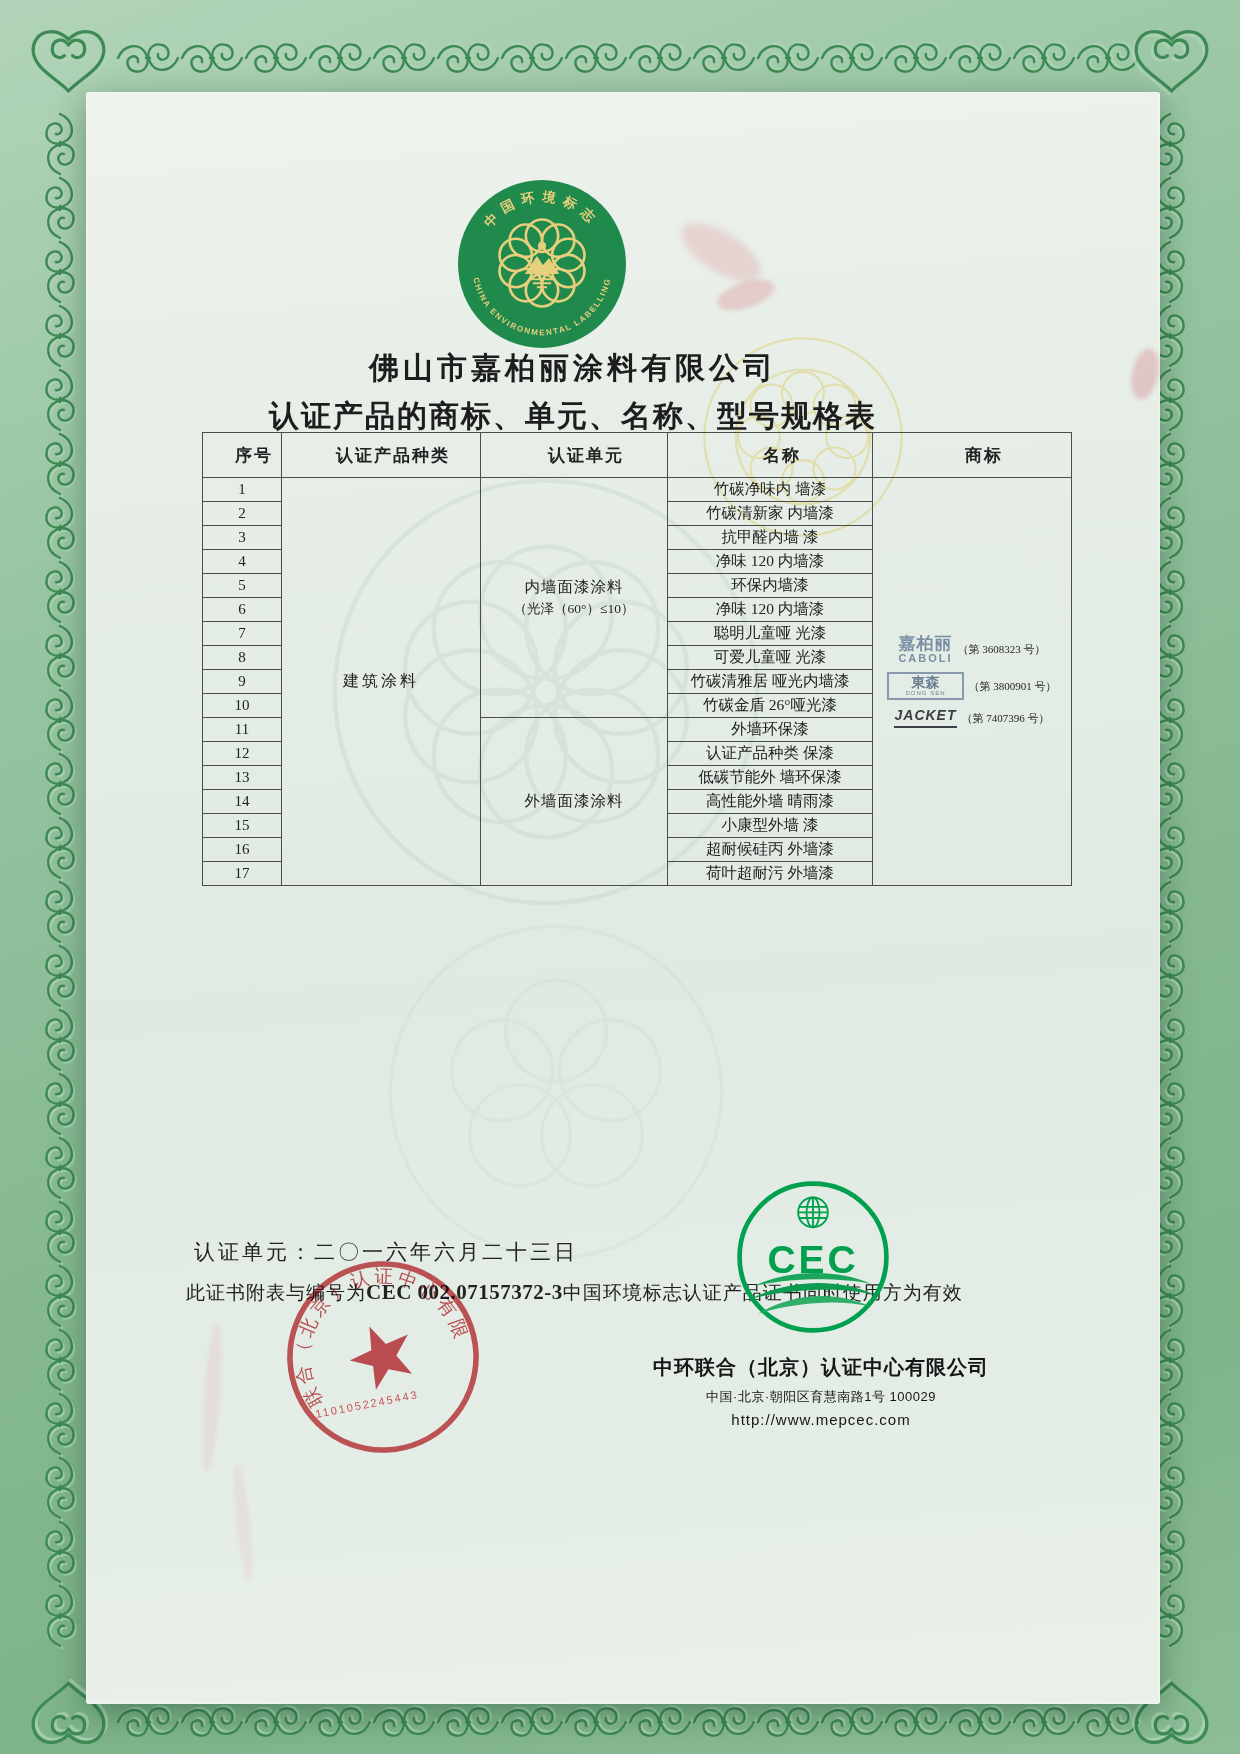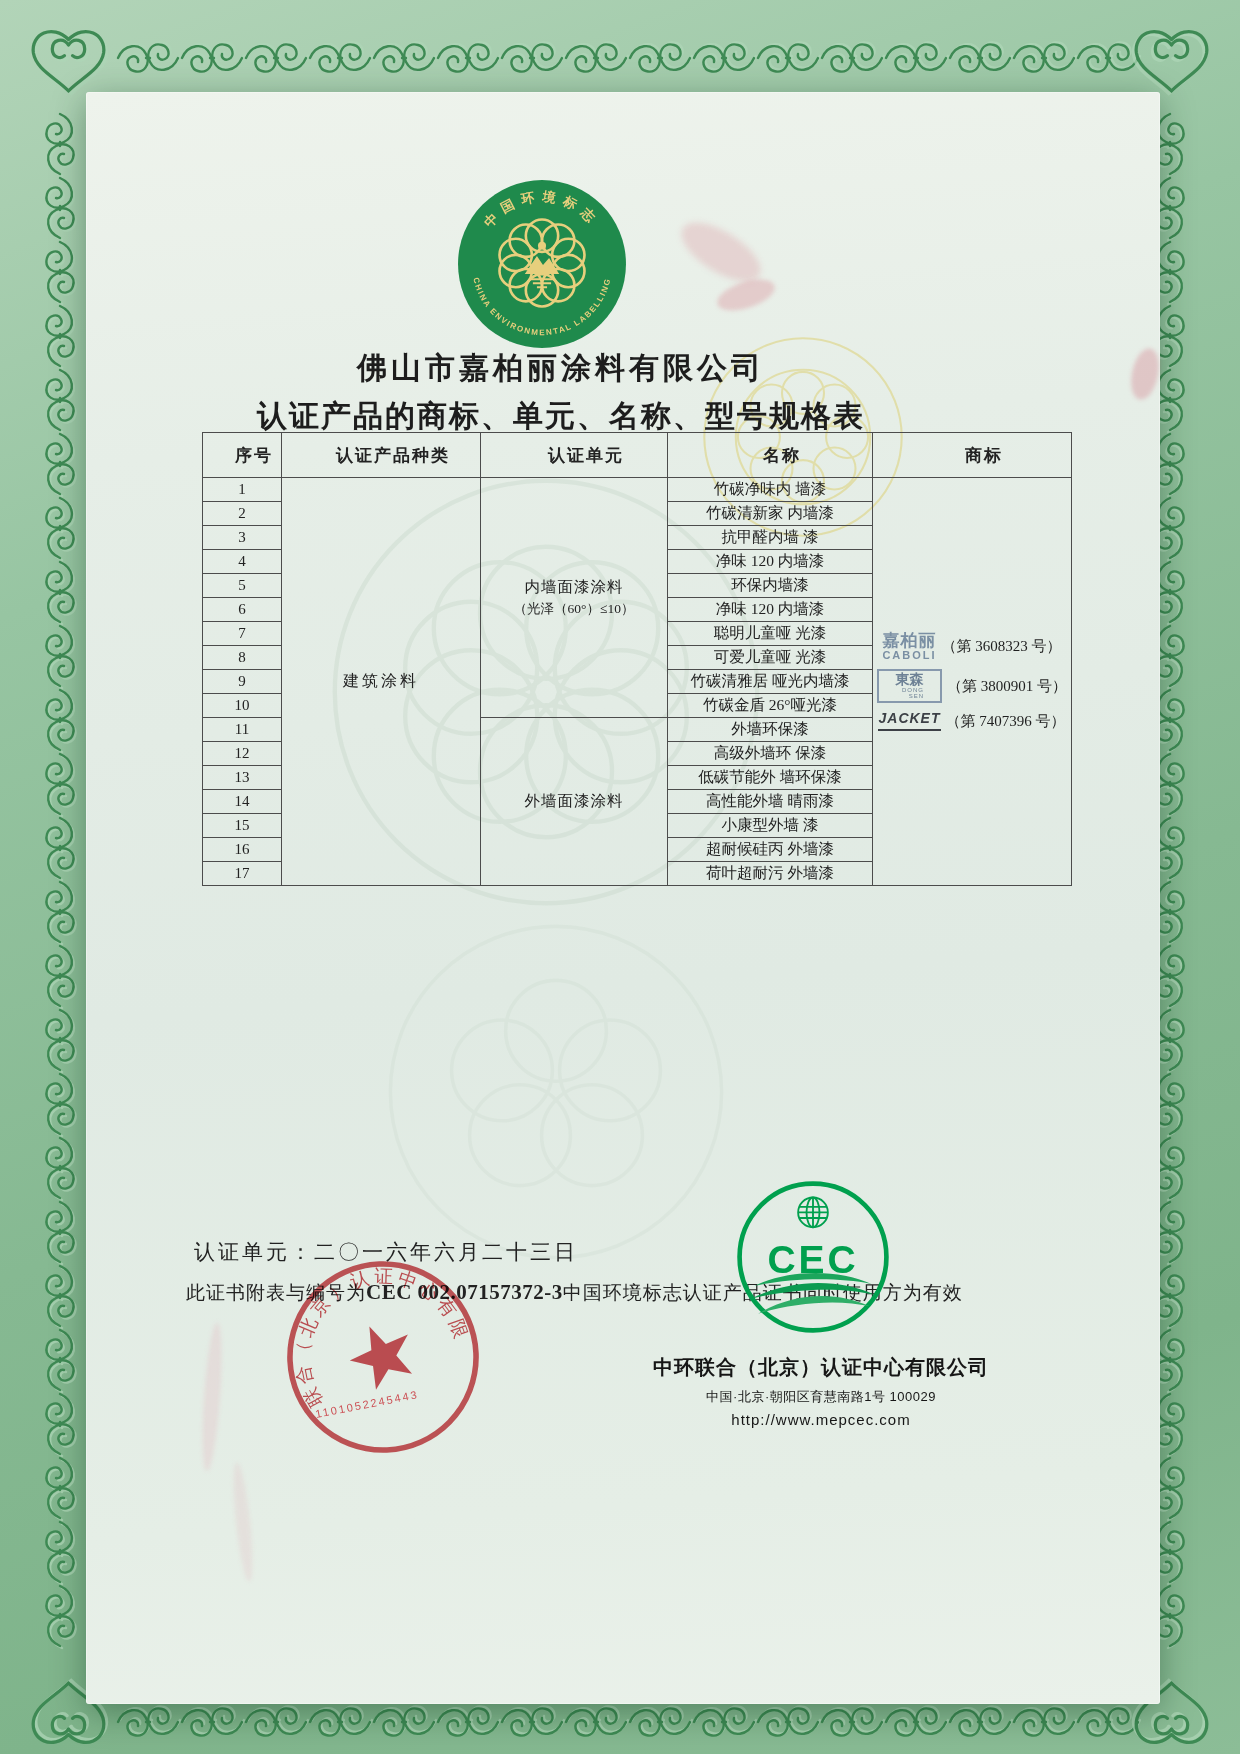--- a/index.html
+++ b/index.html
@@ -11,21 +11,21 @@
   .border-frame use.echo{stroke:#aed6b7;fill:none;stroke-width:2.4;stroke-linecap:round;opacity:.75;}
 
   .paper{position:absolute;left:86px;top:92px;width:1074px;height:1612px;border-radius:3px;
          background:linear-gradient(176deg,#eef3ec 0%,#e6eee7 22%,#e0eae3 55%,#e5eee6 86%,#eaf1ea 100%);
          box-shadow:0 8px 34px rgba(0,45,18,.38), 0 0 0 1px rgba(255,255,255,.35) inset;}
 
   
   .eco-logo{position:absolute;left:370px;top:86px;width:172px;height:172px;}
 
   
-  .titles{position:absolute;left:0;top:256px;width:950px;text-align:center;color:#1d1d1d;}
+  .titles{position:absolute;left:0;top:256px;width:950px;text-align:center;color:#1d1d1d;padding-left:12px;}
   .title-company{font-size:30px;letter-spacing:4px;font-weight:600;}
   .title-subtitle{font-size:30px;letter-spacing:2px;font-weight:600;margin-top:7px;}
 
   
   .wm{position:absolute;pointer-events:none;}
   .smudge{position:absolute;border-radius:50%;pointer-events:none;}
 
   
   table.spec{position:absolute;left:116px;top:340px;border-collapse:collapse;table-layout:fixed;
              width:722px;color:#222;}
@@ -41,21 +41,21 @@
   .tm-block{display:flex;align-items:center;justify-content:center;gap:5px;margin:8px 0;}
   .tm-logo{display:flex;flex-direction:column;align-items:center;line-height:1.05;
            font-family:Liberation Sans, sans-serif;text-align:right;}
   .tm-caboli .tm-main{font-size:17px;font-weight:bold;color:#7a8fa3;letter-spacing:1px;}
   .tm-caboli .tm-sub{font-size:11px;font-weight:bold;color:#7a8fa3;letter-spacing:2px;}
   .tm-dongsen{border:2px solid #8799ad;padding:1px 16px 2px;}
   .tm-dongsen .tm-main{font-size:14px;font-weight:bold;color:#6d8195;}
   .tm-dongsen .tm-sub{font-size:6px;color:#6d8195;letter-spacing:1px;}
   .tm-jacket .tm-main{font-size:14px;font-weight:bold;font-style:italic;color:#3c4046;
                       letter-spacing:1px;border-bottom:2px solid #3c4046;padding-bottom:3px;}
-  .tm-reg{font-size:15px;white-space:nowrap;color:#1f1f1f;}
+  .tm-reg{font-size:11px;white-space:nowrap;color:#1f1f1f;}
 
   
   .renewal-line{position:absolute;left:108px;top:1146px;font-size:21px;letter-spacing:3px;color:#222;}
   .validity-line{position:absolute;left:100px;top:1188px;font-size:19px;letter-spacing:1px;
                  color:#222;white-space:nowrap;}
   .validity-line .cert-no{font-weight:bold;font-size:21px;letter-spacing:.5px;}
 
   
   .stamp{position:absolute;left:190px;top:1158px;width:214px;height:214px;
          transform:rotate(-24deg);mix-blend-mode:multiply;opacity:.9;}
@@ -425,21 +425,21 @@
           </tr>
           <tr>
             <td class="cell-no">11</td>
             <td class="cell-unit" rowspan="7">
               <div class="unit-l1">外墙面漆涂料</div>
             </td>
             <td class="cell-name">外墙环保漆</td>
           </tr>
           <tr>
             <td class="cell-no">12</td>
-            <td class="cell-name">高级外墙环 保漆</td>
+            <td class="cell-name">认证产品种类 保漆</td>
           </tr>
           <tr>
             <td class="cell-no">13</td>
             <td class="cell-name">低碳节能外 墙环保漆</td>
           </tr>
           <tr>
             <td class="cell-no">14</td>
             <td class="cell-name">高性能外墙 晴雨漆</td>
           </tr>
           <tr>

